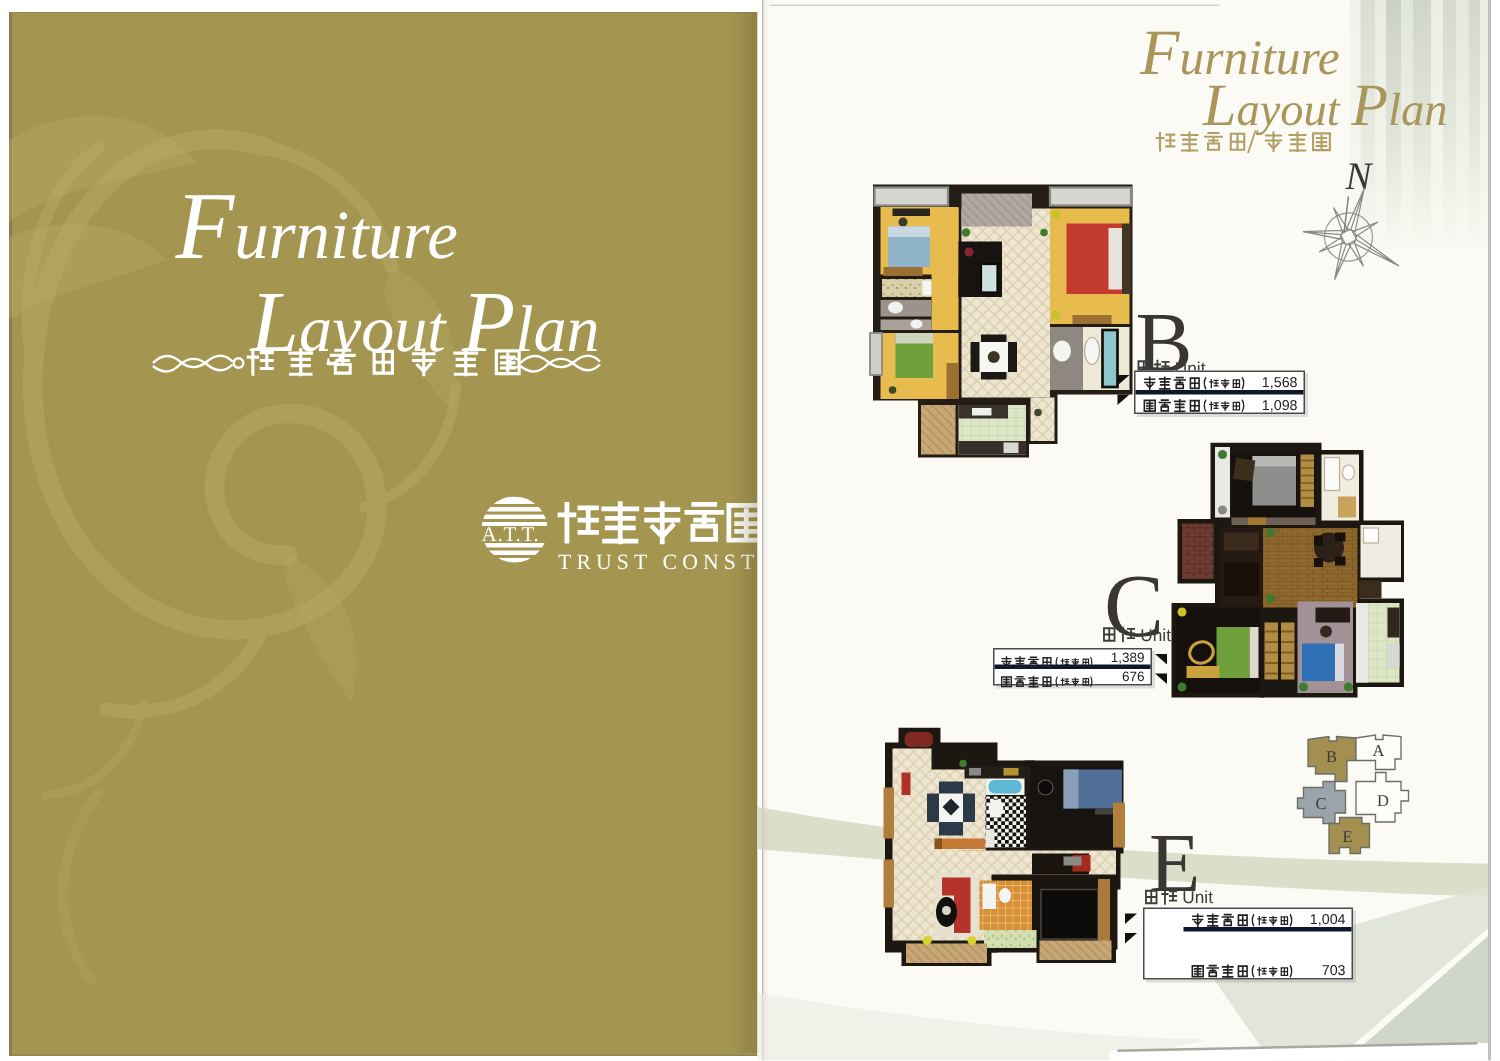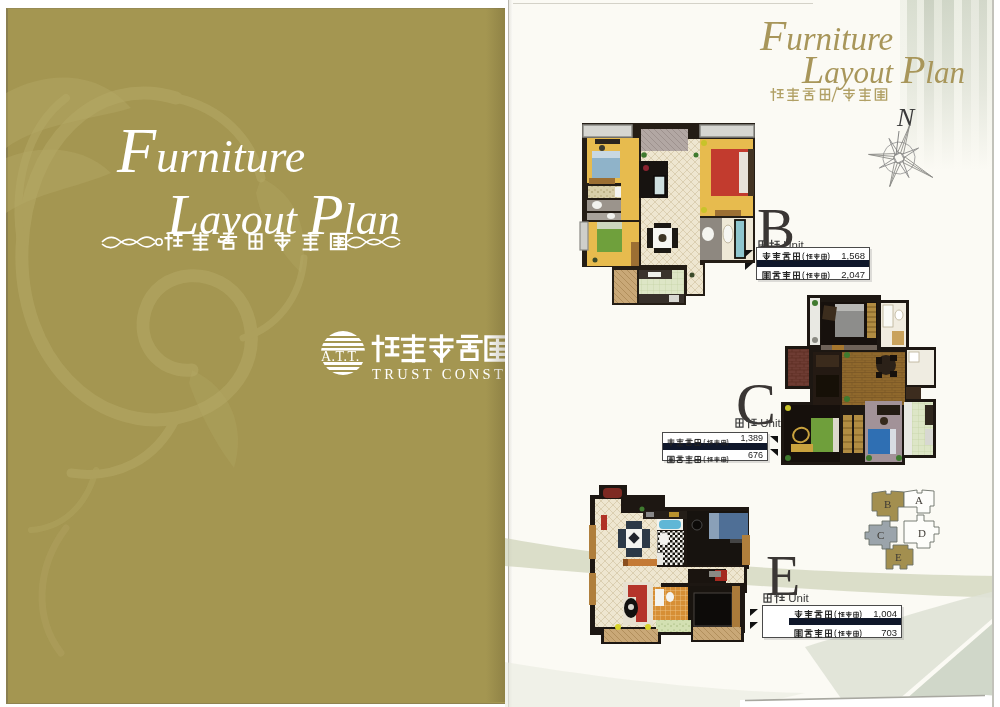--- a/index.html
+++ b/index.html
@@ -3,21 +3,21 @@
 <meta charset="utf-8">
 <style>
   html,body{margin:0;padding:0;}
   body{width:1000px;height:707px;position:relative;overflow:hidden;background:#fff;
        font-family:"Liberation Sans", sans-serif;}
   .abs{position:absolute;}
   .serif{font-family:"Liberation Serif", serif;}
   .bigletter{font-family:"Liberation Serif", serif;color:#3a3634;line-height:0.78;}
   .unitrow{color:#3c3c3c;font-size:11.5px;}
   .utable{background:#fff;border:1px solid #4a4a4a;box-shadow:2px 2px 0 rgba(130,130,130,0.25);}
-  .utable .row{position:relative;border-bottom:7px solid #0f172a;}
+  .utable .row{position:relative;border-bottom:3px solid #0f172a;}
   .utable .row:last-child{border-bottom:none;}
   .utable .num{position:absolute;right:4px;font-family:"Liberation Sans",sans-serif;color:#222;}
   .tri{position:absolute;width:0;height:0;}
 </style>
 </head>
 <body>
 
 <svg width="0" height="0" style="position:absolute;">
 <defs>
   <g id="k1" fill="none" stroke-linecap="square">
@@ -503,21 +503,21 @@
       <use href="#k5" transform="translate(0,1) scale(0.09)" stroke-width="12"></use>
       <use href="#k4" transform="translate(10,1) scale(0.09)" stroke-width="12"></use>
       <use href="#k1" transform="translate(20,1) scale(0.09)" stroke-width="12"></use>
       <use href="#k2" transform="translate(30,1) scale(0.09)" stroke-width="12"></use>
       <path d="M42,1.5 C40.5,3.5 40.5,7.5 42,9.5 M66,1.5 C67.5,3.5 67.5,7.5 66,9.5" stroke-width="0.9"></path>
       <use href="#k3" transform="translate(44,2.5) scale(0.065)" stroke-width="13"></use>
       <use href="#k6" transform="translate(51.5,2.5) scale(0.065)" stroke-width="13"></use>
       <use href="#k2" transform="translate(59,2.5) scale(0.065)" stroke-width="13"></use>
     </g>
       </svg>
-    <span class="num" style="top:1.5px;font-size:9.5px;">2,047</span>
+    <span class="num" style="top:1.5px;font-size:9.5px;">1,098</span>
   </div>
 </div>
 
 <div class="abs bigletter" style="left:736px;top:381px;font-size:60px;">C</div>
 <div class="abs unitrow" style="left:734px;top:417px;">
   <svg width="23" height="12" viewBox="0 0 23 12" style="vertical-align:-2px;">
       <g stroke="#3c3c3c" fill="none">
     <use href="#k2" transform="translate(0,0.5) scale(0.11)" stroke-width="11"></use>
     <use href="#k3" transform="translate(12,0.5) scale(0.11)" stroke-width="11"></use>
   </g>
@@ -576,21 +576,21 @@
       <use href="#k4" transform="translate(20,1) scale(0.09)" stroke-width="12"></use>
       <use href="#k2" transform="translate(30,1) scale(0.09)" stroke-width="12"></use>
       <path d="M42,1.5 C40.5,3.5 40.5,7.5 42,9.5 M66,1.5 C67.5,3.5 67.5,7.5 66,9.5" stroke-width="0.9"></path>
       <use href="#k3" transform="translate(44,2.5) scale(0.065)" stroke-width="13"></use>
       <use href="#k6" transform="translate(51.5,2.5) scale(0.065)" stroke-width="13"></use>
       <use href="#k2" transform="translate(59,2.5) scale(0.065)" stroke-width="13"></use>
     </g>
       </svg>
     <span class="num" style="top:1.5px;font-size:9.5px;">1,004</span>
   </div>
-  <div class="row" style="height:12px;">
+  <div class="row" style="height:12px;margin-top:19px;">
     <svg width="68" height="11" viewBox="0 0 68 11" style="margin-left:5px;">
         <g stroke="#222" fill="none">
       <use href="#k5" transform="translate(0,1) scale(0.09)" stroke-width="12"></use>
       <use href="#k4" transform="translate(10,1) scale(0.09)" stroke-width="12"></use>
       <use href="#k1" transform="translate(20,1) scale(0.09)" stroke-width="12"></use>
       <use href="#k2" transform="translate(30,1) scale(0.09)" stroke-width="12"></use>
       <path d="M42,1.5 C40.5,3.5 40.5,7.5 42,9.5 M66,1.5 C67.5,3.5 67.5,7.5 66,9.5" stroke-width="0.9"></path>
       <use href="#k3" transform="translate(44,2.5) scale(0.065)" stroke-width="13"></use>
       <use href="#k6" transform="translate(51.5,2.5) scale(0.065)" stroke-width="13"></use>
       <use href="#k2" transform="translate(59,2.5) scale(0.065)" stroke-width="13"></use>

